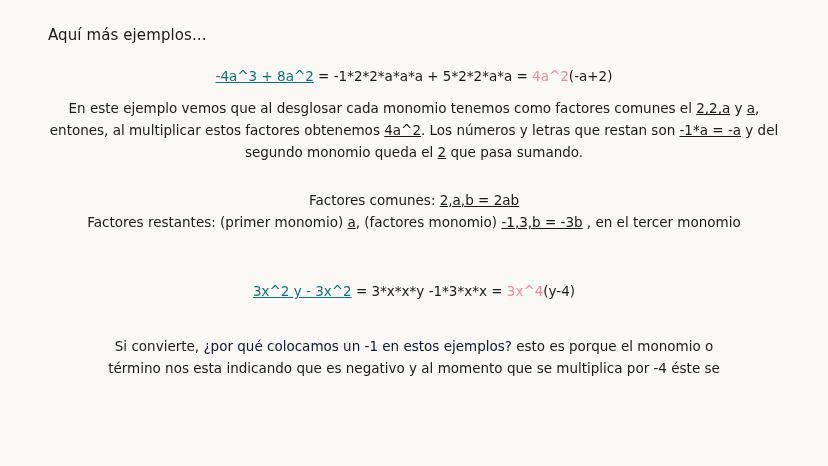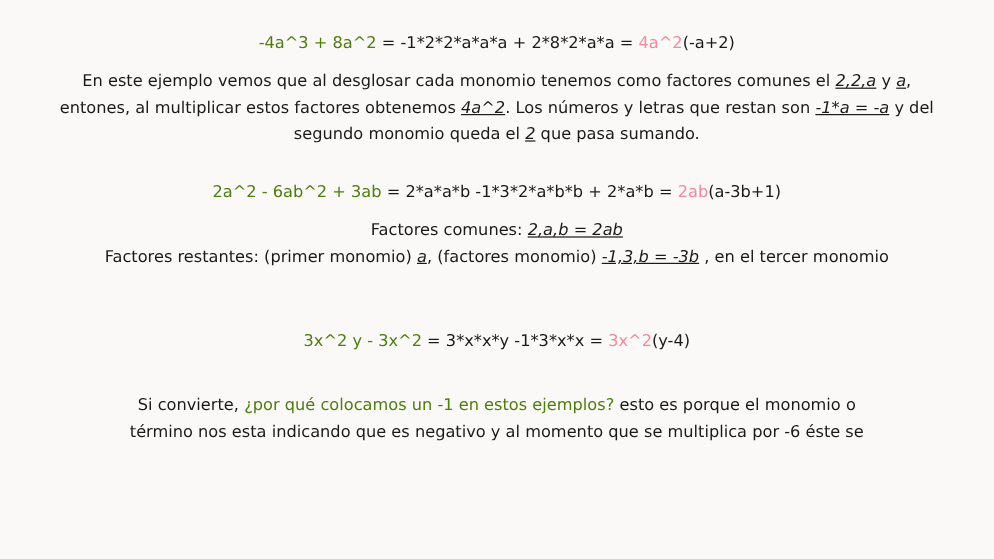--- a/index.html
+++ b/index.html
@@ -34,63 +34,61 @@
     line-height: 1.5;
   }
   .para {
     font-size: 13.5px;
     line-height: 1.62;
     text-align: center;
     margin: 0 auto;
     max-width: 742px;
     color: #1a1a1a;
   }
-  .u { text-decoration: underline; font-style: italic; }
+  .u { text-decoration: underline; }
   .c-pink   { color: #f2899c; }
-  .c-green  { color: #4d7c0f; }
-  .c-purple { color: #4d7c0f; }
+  .c-green  { color: #0f766e; text-decoration: underline; }
+  .c-purple { color: #0f172a; }
   .c-dark   { color: #1a1a1a; }
   .gap-md { height: 22px; }
   .gap-lg { height: 26px; }
 </style>
 </head>
 <body>
 
 <div class="slide">
 
+  <div class="heading">Aquí más ejemplos...</div>
 
   <div class="eq-line">
-    <span class="c-green">-4a^3 + 8a^2</span><span class="c-dark"> = </span><span class="c-dark">-1*2*2*a*a*a</span><span class="c-dark"> + </span><span class="c-dark">2*8*2*a*a</span><span class="c-dark"> = </span><span class="c-pink">4a^2</span><span class="c-dark">(-a+2)</span>
+    <span class="c-green">-4a^3 + 8a^2</span><span class="c-dark"> = </span><span class="c-dark">-1*2*2*a*a*a</span><span class="c-dark"> + </span><span class="c-dark">5*2*2*a*a</span><span class="c-dark"> = </span><span class="c-pink">4a^2</span><span class="c-dark">(-a+2)</span>
   </div>
 
   <div class="para">
     <span>En este ejemplo vemos que al desglosar cada monomio tenemos como factores comunes el </span><span class="u">2,2,a</span><span> y </span><span class="u">a</span><span>, entones, al multiplicar estos factores obtenemos </span><span class="u">4a^2</span><span>. Los números y letras que restan son </span><span class="u">-1*a = -a</span><span> y del segundo monomio queda el </span><span class="u">2</span><span> que pasa sumando.</span>
   </div>
 
   <div class="gap-lg"></div>
 
-  <div class="eq-line">
-    <span class="c-green">2a^2 - 6ab^2 + 3ab</span><span class="c-dark"> = </span><span class="c-dark">2*a*a*b</span><span class="c-dark"> </span><span class="c-dark">-1*3*2*a*b*b</span><span class="c-dark"> + </span><span class="c-dark">2*a*b</span><span class="c-dark"> = </span><span class="c-pink">2ab</span><span class="c-dark">(a-3b+1)</span>
-  </div>
 
   <div class="para">
     <span>Factores comunes: </span><span class="u">2,a,b = 2ab</span>
   </div>
 
   <div class="para">
     <span>Factores restantes: (primer monomio) </span><span class="u">a</span><span>, (factores monomio) </span><span class="u">-1,3,b = -3b</span><span> , en el tercer monomio</span><br>
     <br>
   </div>
 
   <div class="gap-lg"></div>
 
   <div class="eq-line">
-    <span class="c-green">3x^2 y - 3x^2</span><span class="c-dark"> = </span><span class="c-dark">3*x*x*y</span><span class="c-dark"> </span><span class="c-dark">-1*3*x*x</span><span class="c-dark"> = </span><span class="c-pink">3x^2</span><span class="c-dark">(y-4)</span>
+    <span class="c-green">3x^2 y - 3x^2</span><span class="c-dark"> = </span><span class="c-dark">3*x*x*y</span><span class="c-dark"> </span><span class="c-dark">-1*3*x*x</span><span class="c-dark"> = </span><span class="c-pink">3x^4</span><span class="c-dark">(y-4)</span>
   </div>
 
   <div class="gap-md"></div>
 
   <div class="para">
     <span>Si convierte, </span><span class="c-purple">¿por qué colocamos un -1 en estos ejemplos?</span><span> esto es porque el monomio o</span><br>
-    <span>término nos esta indicando que es negativo y al momento que se multiplica por -6 éste se</span><br>
+    <span>término nos esta indicando que es negativo y al momento que se multiplica por -4 éste se</span><br>
   </div>
 
 </div>
 
 </body></html>

